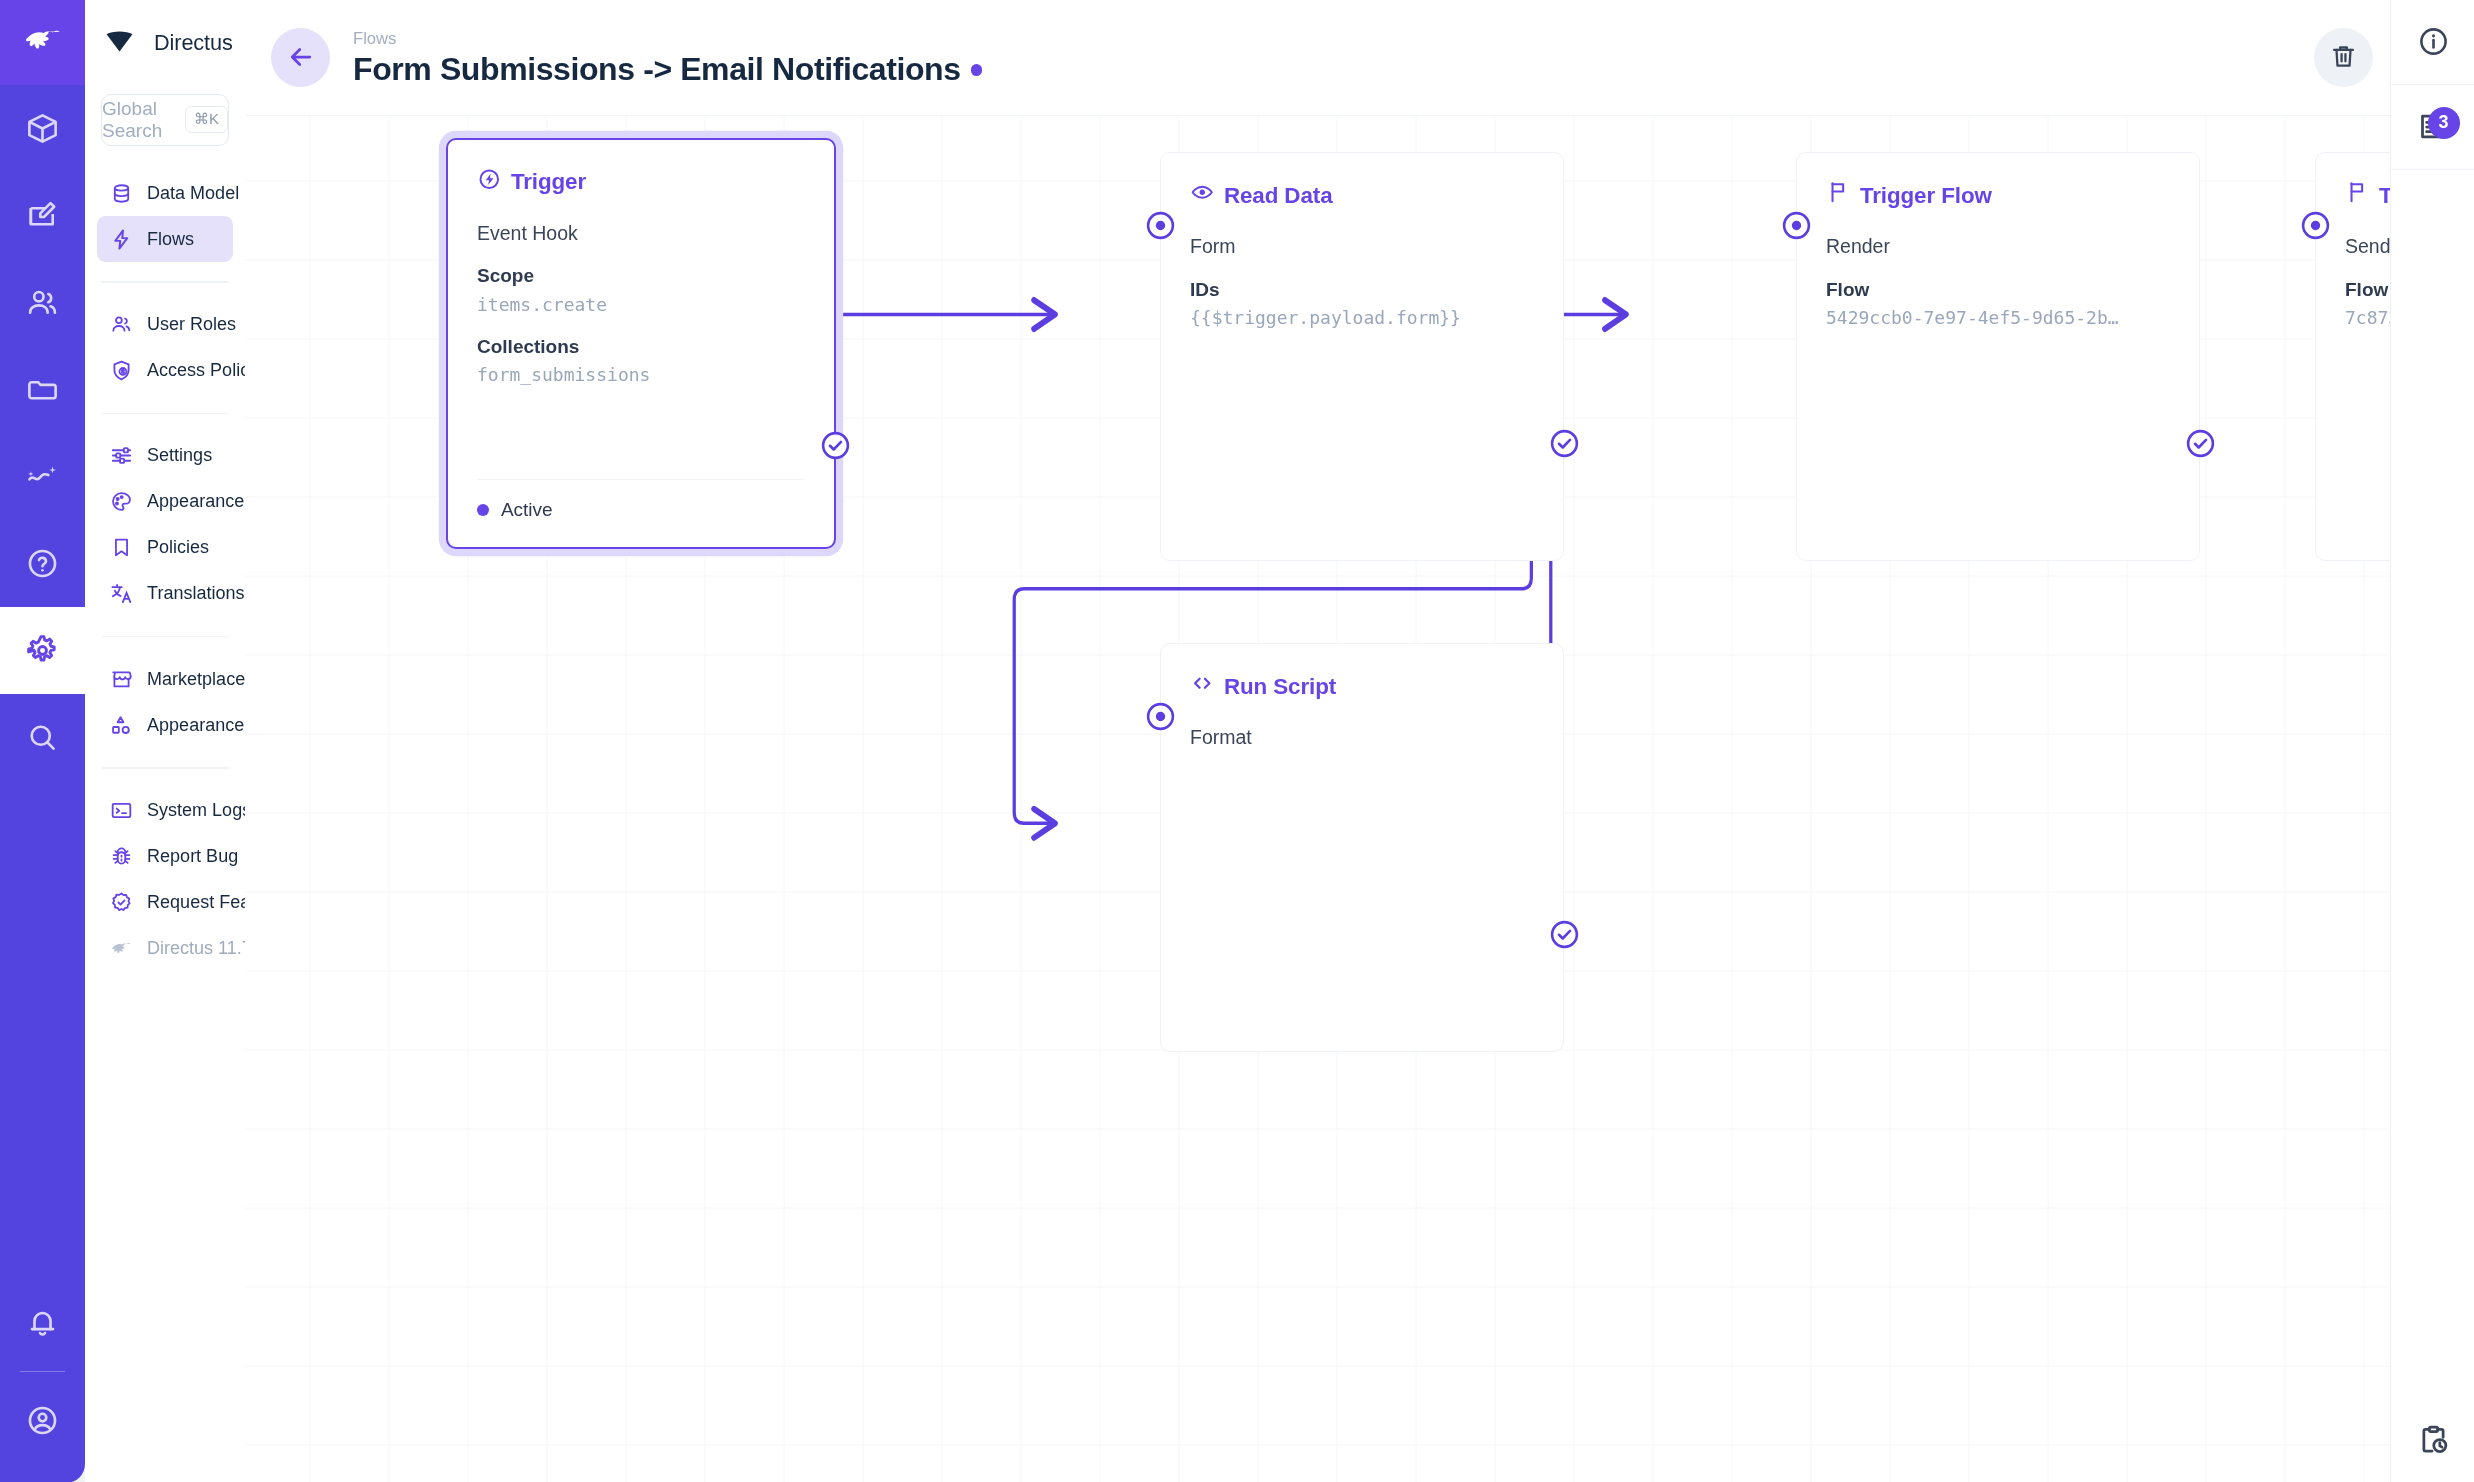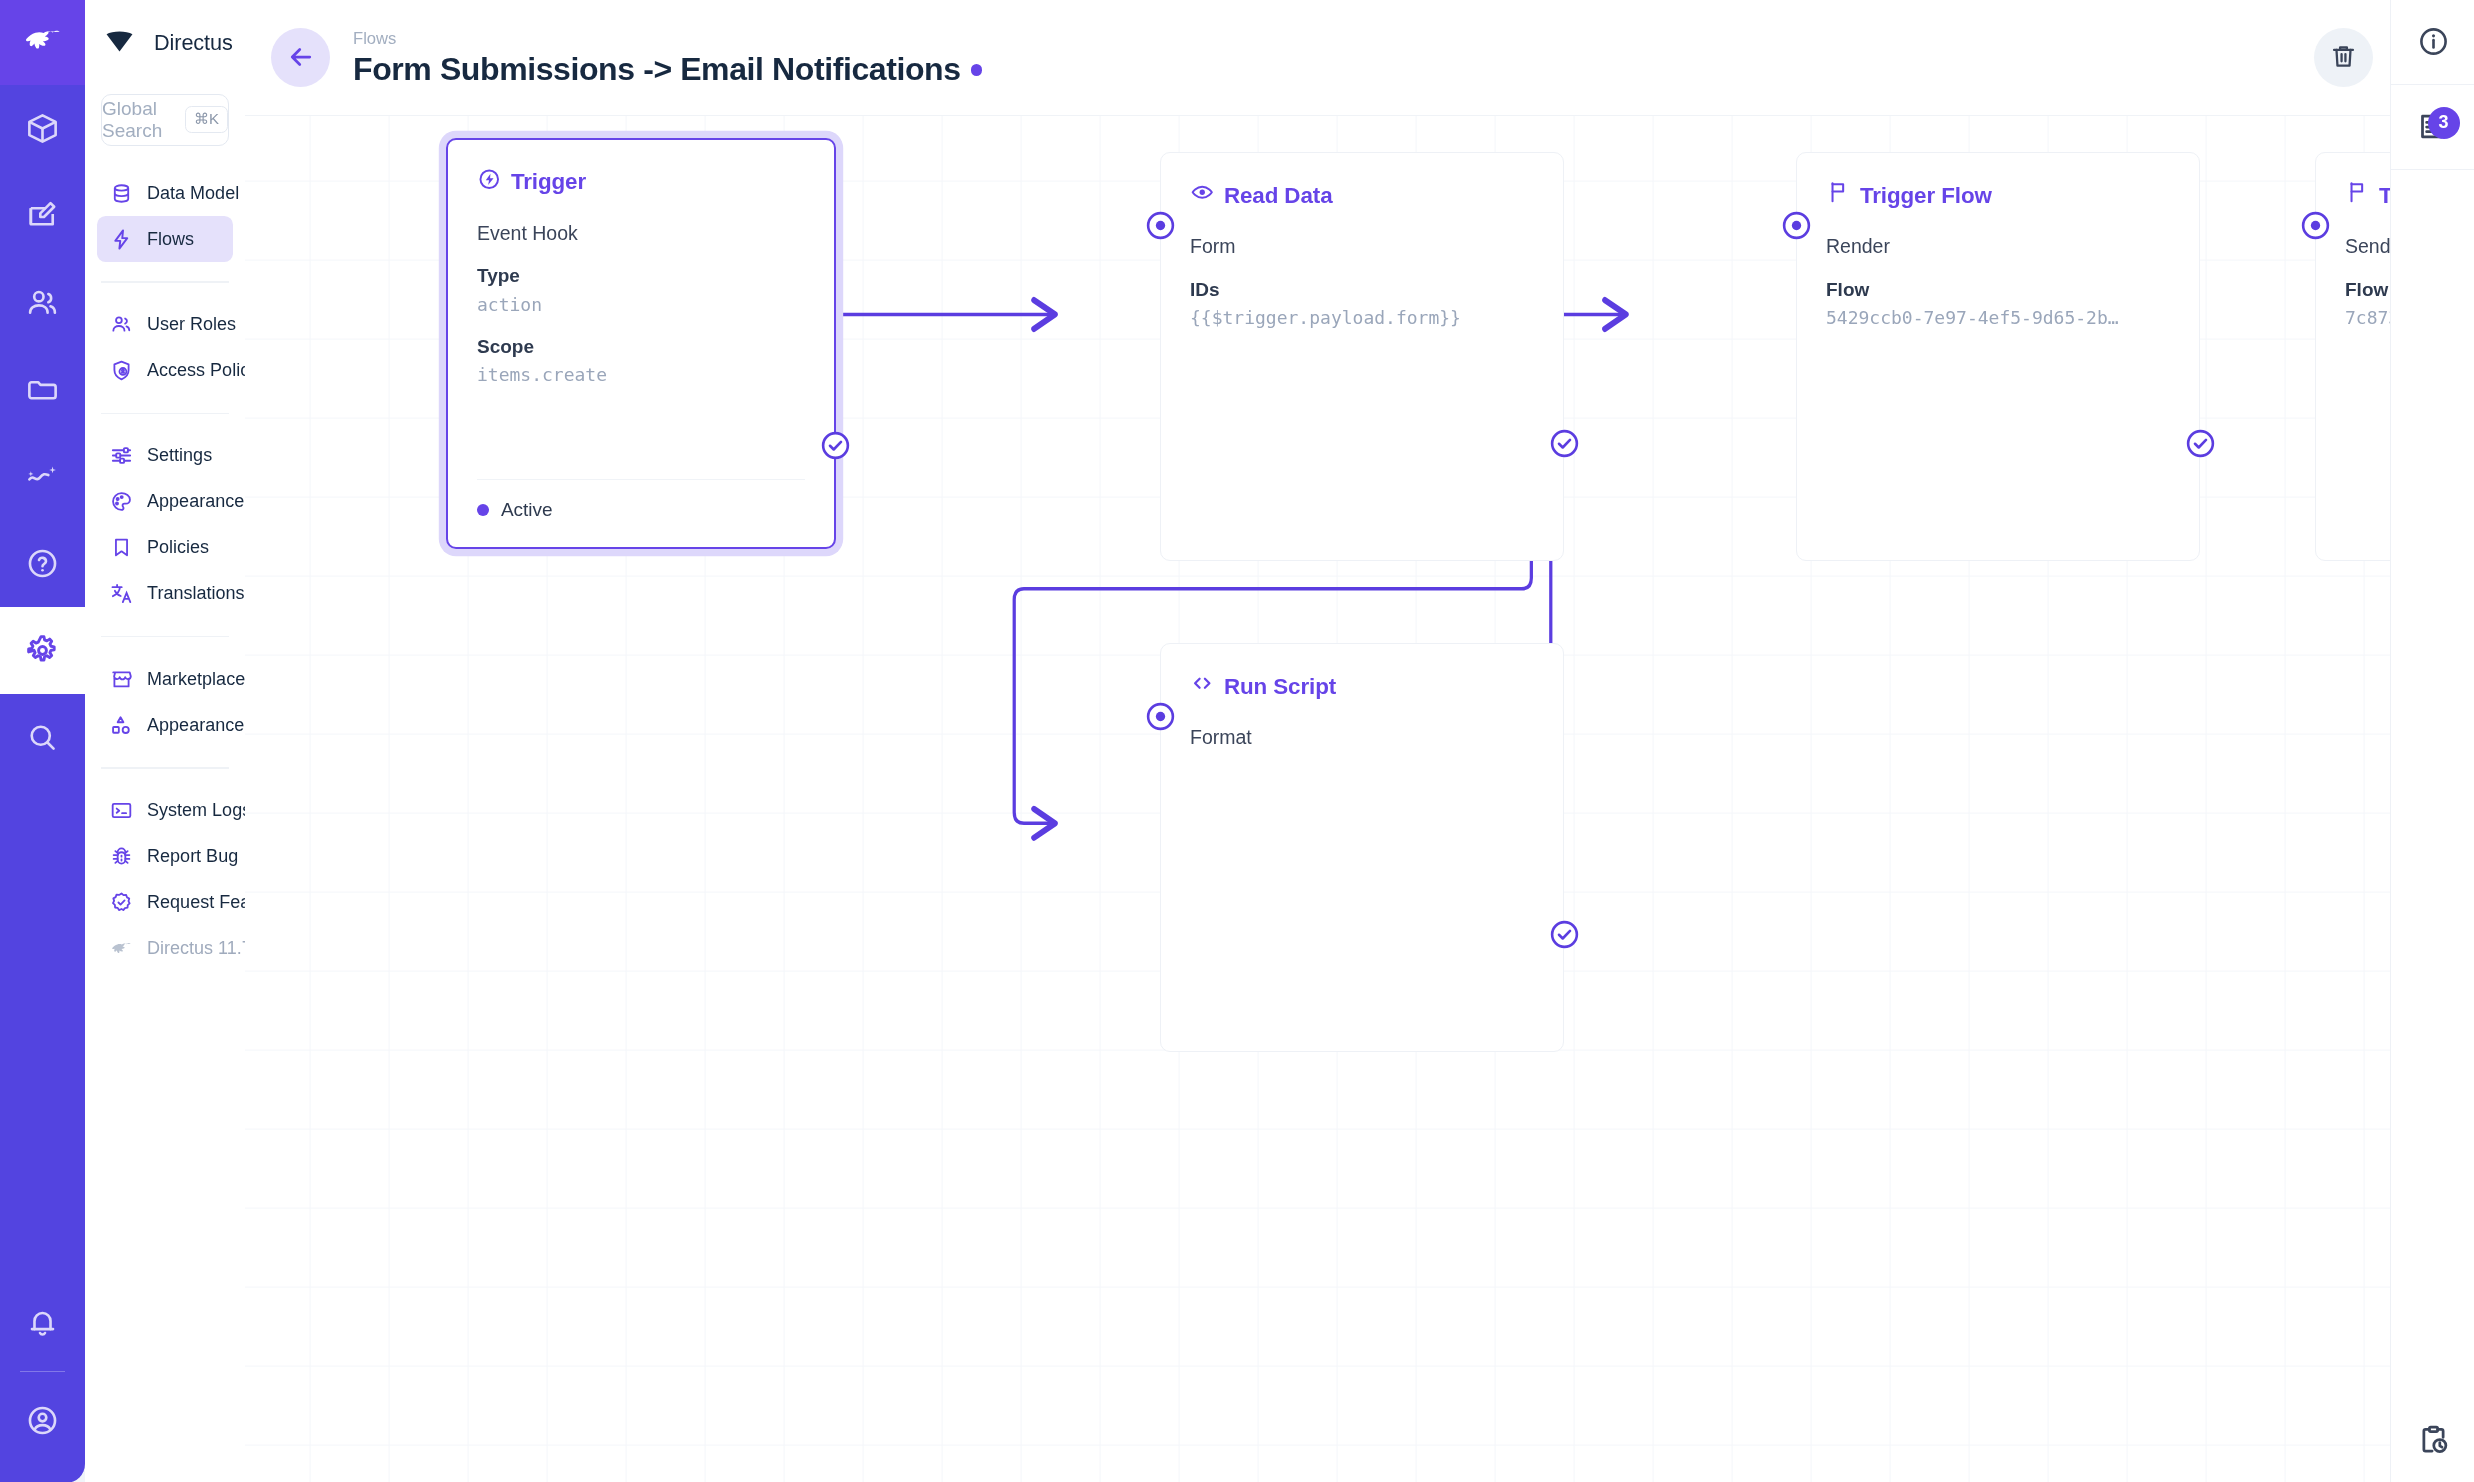--- a/index.html
+++ b/index.html
@@ -528,26 +528,26 @@
           <span>
             <svg width="24.5" height="24.5" viewBox="0 0 24 24" fill="none" stroke="#6644e8" stroke-width="1.9" stroke-linejoin="round">
               <circle cx="12" cy="12" r="8.6"></circle>
                 <path d="M13.2 6.6 8.6 13h3.2l-.9 4.6L16.2 11h-3.4l.4-4.4Z" fill="#6644e8" stroke="none"></path>
             </svg>
           </span>
           <span>Trigger</span>
         </div>
         <div class="node-sub">Event Hook</div>
         <div class="field">
-          <div class="field-label">Type</div>
-          <div class="field-value">action</div>
-        </div>
-        <div class="field">
           <div class="field-label">Scope</div>
           <div class="field-value">items.create</div>
+        </div>
+        <div class="field">
+          <div class="field-label">Collections</div>
+          <div class="field-value">form_submissions</div>
         </div>
         <div class="node-footer">
           <span class="status-dot"></span>
           <span class="status-text">Active</span>
         </div>
 
         <div class="port" style="right:-18px; top:289px;">
           <svg width="33" height="33" viewBox="0 0 24 24" fill="#fff" stroke="#5b3de0" stroke-width="1.9" stroke-linecap="round" stroke-linejoin="round">
             <circle cx="12" cy="12" r="9"></circle>
               <path d="m8 12.2 2.7 2.7L16 9.4" fill="none"></path>

